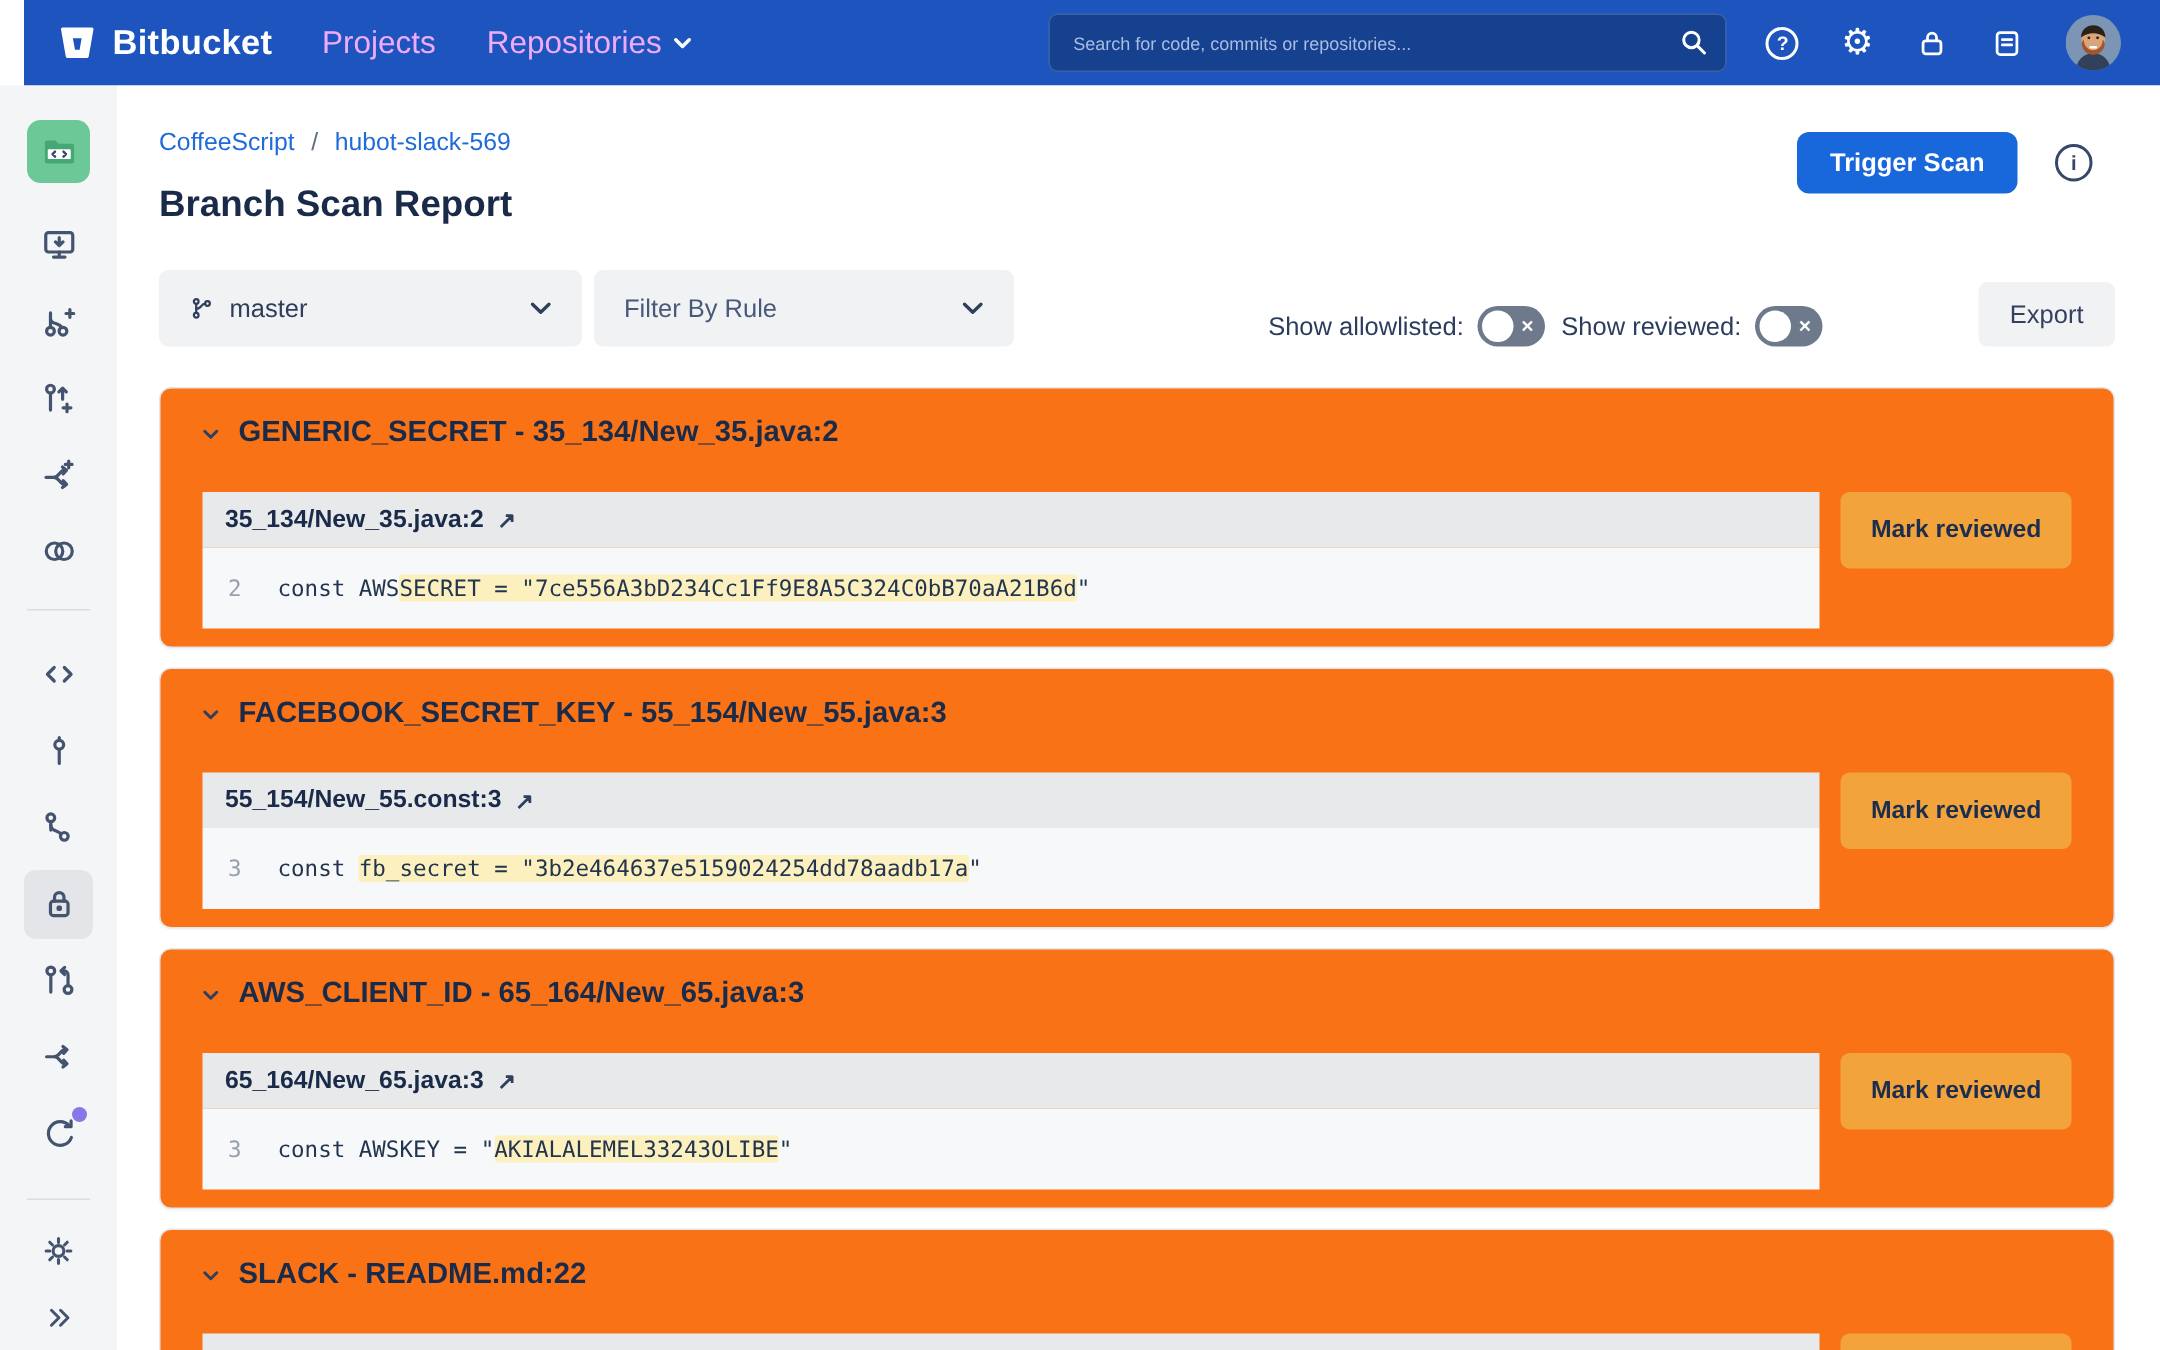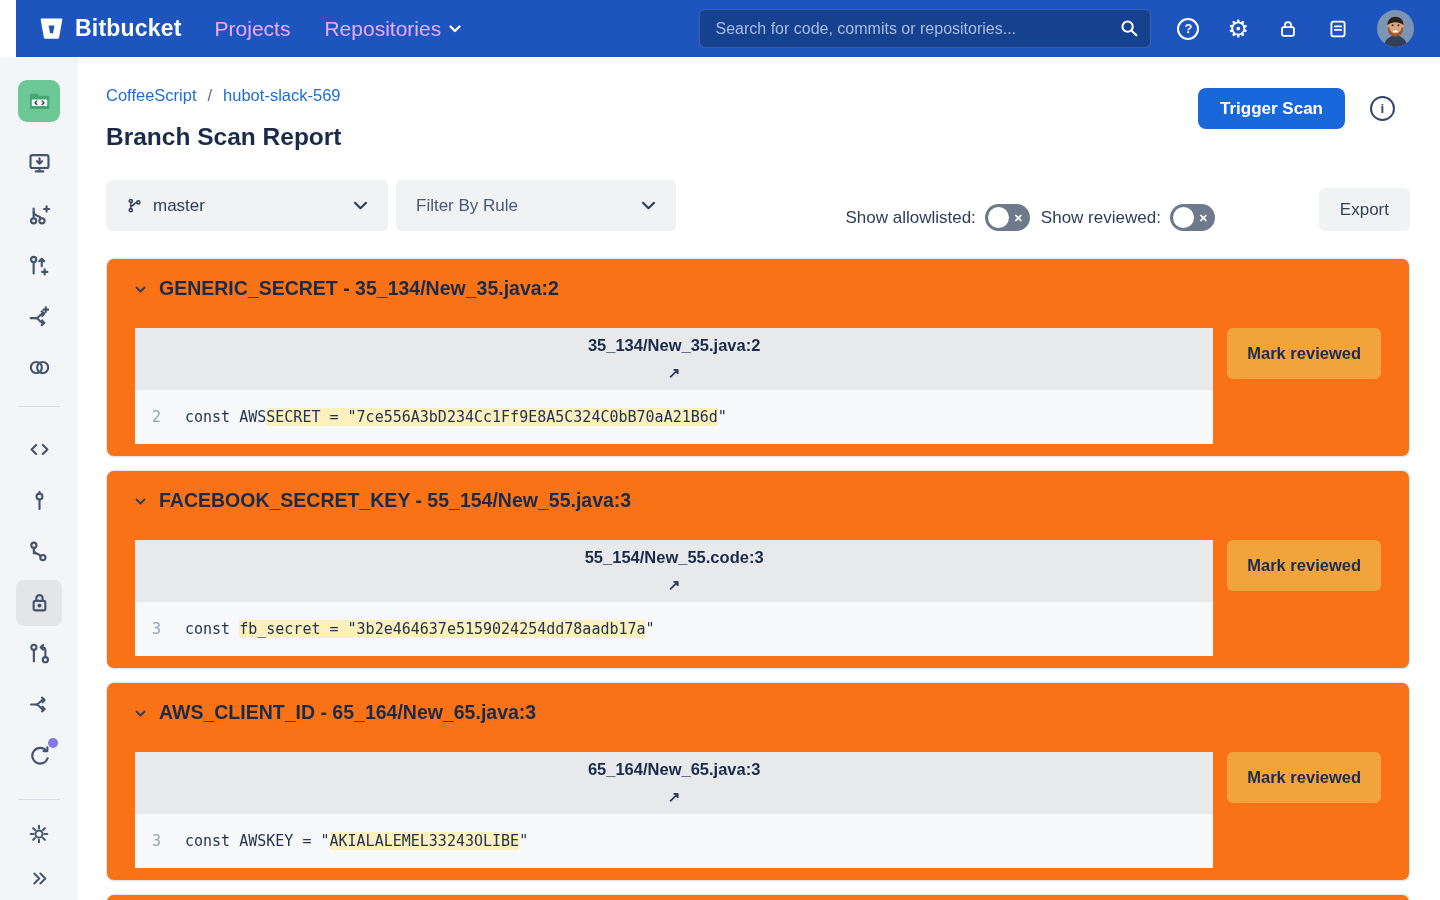--- a/index.html
+++ b/index.html
@@ -17,21 +17,21 @@
     display:flex; align-items:center; padding:0 26px 0 22px;
   }
   .brand { display:flex; align-items:center; gap:10px; text-decoration:none; }
   .brand-text { color:#fff; font-size:23px; font-weight:700; letter-spacing:.2px; }
   .nav-menu { display:flex; align-items:center; gap:34px; margin-left:33px; }
   .nav-item { color:#f0abfc; font-size:21px; font-weight:500; text-decoration:none; display:flex; align-items:center; gap:8px; }
   .search-wrap { margin-left:auto; position:relative; width:452px; height:39px; }
   .search-wrap input {
     width:100%; height:100%; background:var(--nav_search_bg,#16418F);
     border:1px solid rgba(255,255,255,.16); border-radius:6px;
-    color:#fca5a5; font-size:16px; padding:0 44px 0 15px; outline:none;
+    color:#fca5a5; font-size:12px; padding:0 44px 0 15px; outline:none;
     font-family:"Liberation Sans",sans-serif;
   }
   .search-wrap input::placeholder { color:#A9BCE3; }
   .search-icon { position:absolute; right:11px; top:8px; }
   .nav-icons { display:flex; align-items:center; gap:28px; margin-left:26px; }
   .nav-icons > span { display:flex; align-items:center; justify-content:center; cursor:pointer; }
   .icon-help { width:22px; height:22px; border:2px solid #fff; border-radius:50%; color:#fff; font-size:13px; font-weight:700; }
   .icon-gear { color:#fff; font-size:24px; line-height:1; }
   .avatar { width:37px; height:37px; border-radius:50%; overflow:hidden; }
 
@@ -83,21 +83,21 @@
   .export-btn { margin-left:104px; background:var(--chip_bg,#F1F2F4); border-radius:6px; height:43px; padding:0 21px; font-size:17px; color:#33415E; }
 
   
   .cards { margin-top:27px; display:flex; flex-direction:column; gap:13px; }
   .card { border:1px solid var(--card_border,#E4E6EA); border-radius:8px; background:#f97316; padding:14px 28px 12px; box-shadow:0 1px 1px rgba(23,43,77,.04); }
   .card-head { display:flex; align-items:center; gap:13px; height:30px; margin-bottom:25px; }
   .card-chevron { display:flex; cursor:pointer; padding-top:2px; }
   .card-title { margin:0; font-size:19.5px; font-weight:700; color:var(--text_dark,#1A2B4A); }
   .finding { display:flex; align-items:flex-start; gap:14px; }
   .snippet { flex:1; min-width:0; }
-  .snippet-head { background:var(--snippet_header_bg,#E8E9EB); min-height:37px; padding:8px 15px; display:flex; align-items:center; gap:9px;flex-direction:column; }
+  .snippet-head { background:var(--snippet_header_bg,#E8E9EB); min-height:37px; padding:8px 15px; display:flex; align-items:center; gap:9px; }
   .file-link { font-size:16.5px; font-weight:700; color:var(--text_dark,#1A2B4A); text-decoration:none; }
   .snippet-arrow { font-size:15px; font-weight:700; color:#2F3F5E; cursor:pointer; }
   .snippet-code { background:var(--code_bg,#F7F8F9); min-height:54px; padding:15px 16px; font-family:"DejaVu Sans Mono", monospace; font-size:15px; line-height:24px; color:#23344F; display:flex; white-space:pre; }
   .lineno { color:#97A0AF; margin-right:24px; min-width:10px; text-align:right; }
   .hl { background:var(--highlight_yellow,#FBF0BE); border-radius:2px; }
   .mark-btn { flex:none; background:var(--warning_orange,#F2A33C); height:51px; padding:0 20px; border-radius:6px; font-size:16.5px; font-weight:600; color:#1C2E4F; }
 </style>
 </head>
 <body>
 
@@ -370,21 +370,21 @@
         <span class="card-chevron">
           <svg width="11" height="7" viewBox="0 0 11 7" fill="none" stroke="#2F3F5E" stroke-width="2" stroke-linecap="round" stroke-linejoin="round">
               <path d="M1.5 1.5 5.5 5.5 9.5 1.5"></path>
             </svg>
         </span>
         <h2 class="card-title">FACEBOOK_SECRET_KEY - 55_154/New_55.java:3</h2>
       </div>
       <div class="finding">
         <div class="snippet">
           <div class="snippet-head">
-            <a class="file-link">55_154/New_55.code:3</a>
+            <a class="file-link">55_154/New_55.const:3</a>
             <span class="snippet-arrow">↗</span>
           </div>
           <div class="snippet-code"><span class="lineno">3</span><span class="code"><span>const </span><span class="hl">fb_secret = "3b2e464637e5159024254dd78aadb17a</span><span>"</span></span></div>
         </div>
         <button class="mark-btn">Mark reviewed</button>
       </div>
     </section>
 
     <section class="card">
       <div class="card-head">

